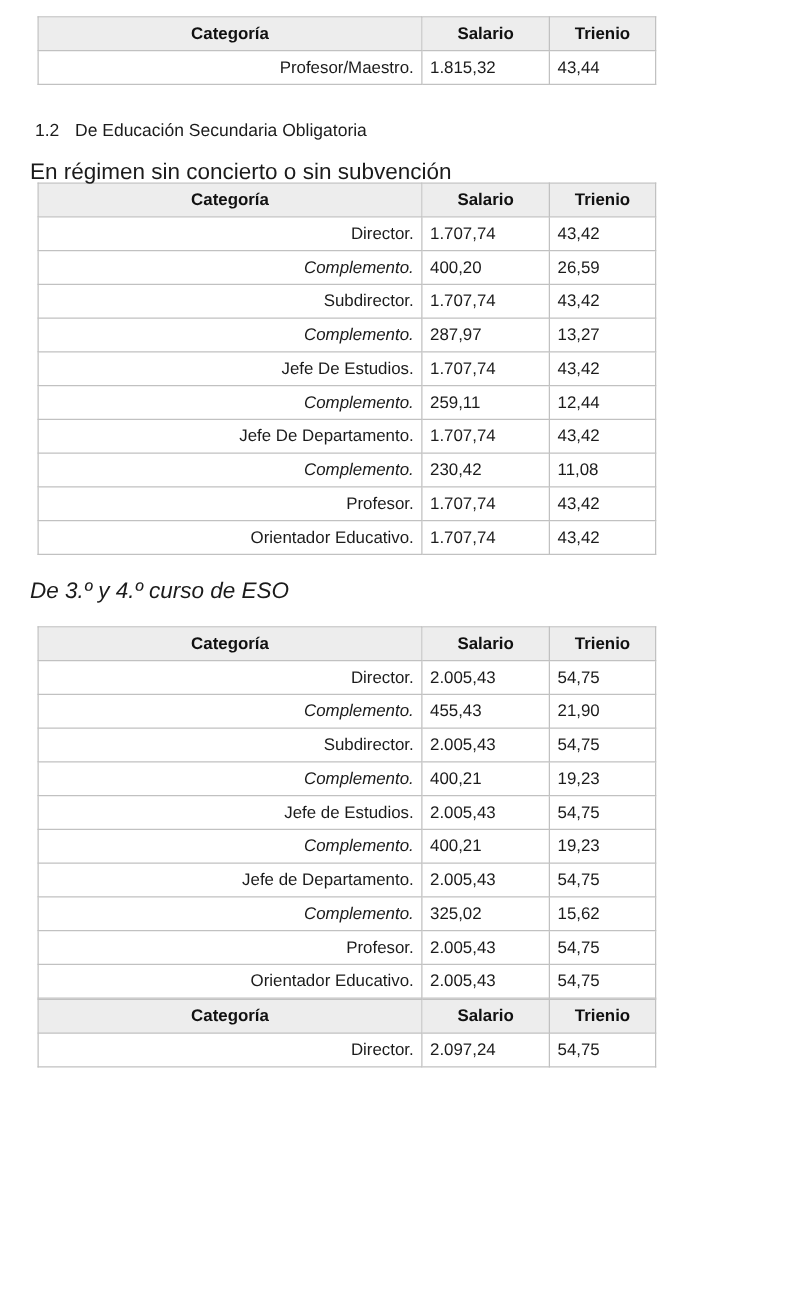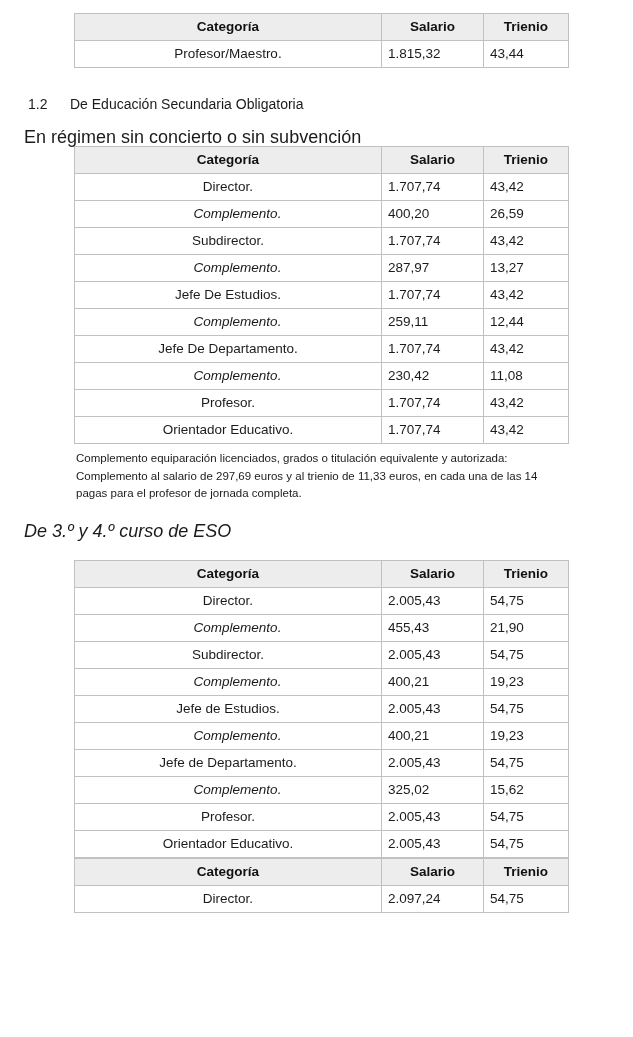--- a/index.html
+++ b/index.html
@@ -13,55 +13,55 @@
     width: 633px;
     height: 1037px;
     background: #ffffff;
     overflow: hidden;
     box-sizing: border-box;
     padding-top: 13px;
   }
   table.salary-table {
     border-collapse: collapse;
     table-layout: fixed;
-    margin-left: 74px;
+    margin-left: 30px;
     width: 494px;
   }
   table.salary-table th,
   table.salary-table td {
     border: 1px solid #c1c1c1;
     font-size: 13.5px;
     line-height: 16px;
     padding: 5px 6px;
     overflow: hidden;
     white-space: nowrap;
   }
   table.salary-table th {
     background: #ededed;
     font-weight: bold;
     text-align: center;
     color: #111111;
   }
-  td.cat { text-align: center; }
+  td.cat { text-align: right; }
   td.cat.indent { padding-left: 25px; font-style: italic; }
   td.num { text-align: left; }
   .col-cat { width: 307px; }
   .col-sal { width: 102px; }
   .col-tri { width: 85px; }
 
   .heading {
     font-size: 14px;
     font-weight: normal;
     line-height: 17px;
     margin: 28px 0 0 28px;
   }
   .heading .hnum {
     display: inline-block;
     min-width: 22px;
-    margin-right: 20px;
+    margin-right: 10px;
   }
   .para {
     font-size: 18px;
     line-height: 17px;
     margin: 16px 0 0 24px;
   }
   .para-before-table { margin-bottom: 10px; }
   .note {
     font-size: 11.5px;
     line-height: 17.5px;
@@ -178,21 +178,20 @@
         </tr>
 
         <tr>
           <td class="cat">Orientador Educativo.</td>
           <td class="num">1.707,74</td>
           <td class="num">43,42</td>
         </tr>
       </tbody>
   </table>
 
-  <p class="note">Complemento equiparación licenciados, grados o titulación equivalente y autorizada: Complemento al salario de 297,69 euros y al trienio de 11,33 euros, en cada una de las 14 pagas para el profesor de jornada completa.</p>
 
   <p class="para mt-20 mb-20">De 3.º y 4.º curso de ESO</p>
 
   <table class="salary-table">
     <colgroup>
         <col class="col-cat">
         <col class="col-sal">
         <col class="col-tri">
       </colgroup>
     <thead>

